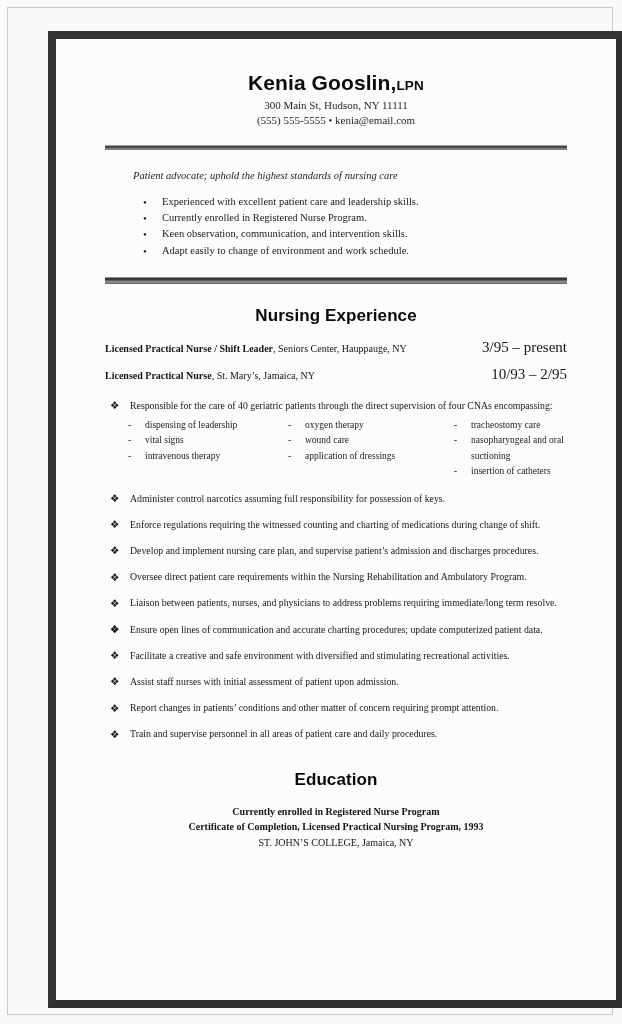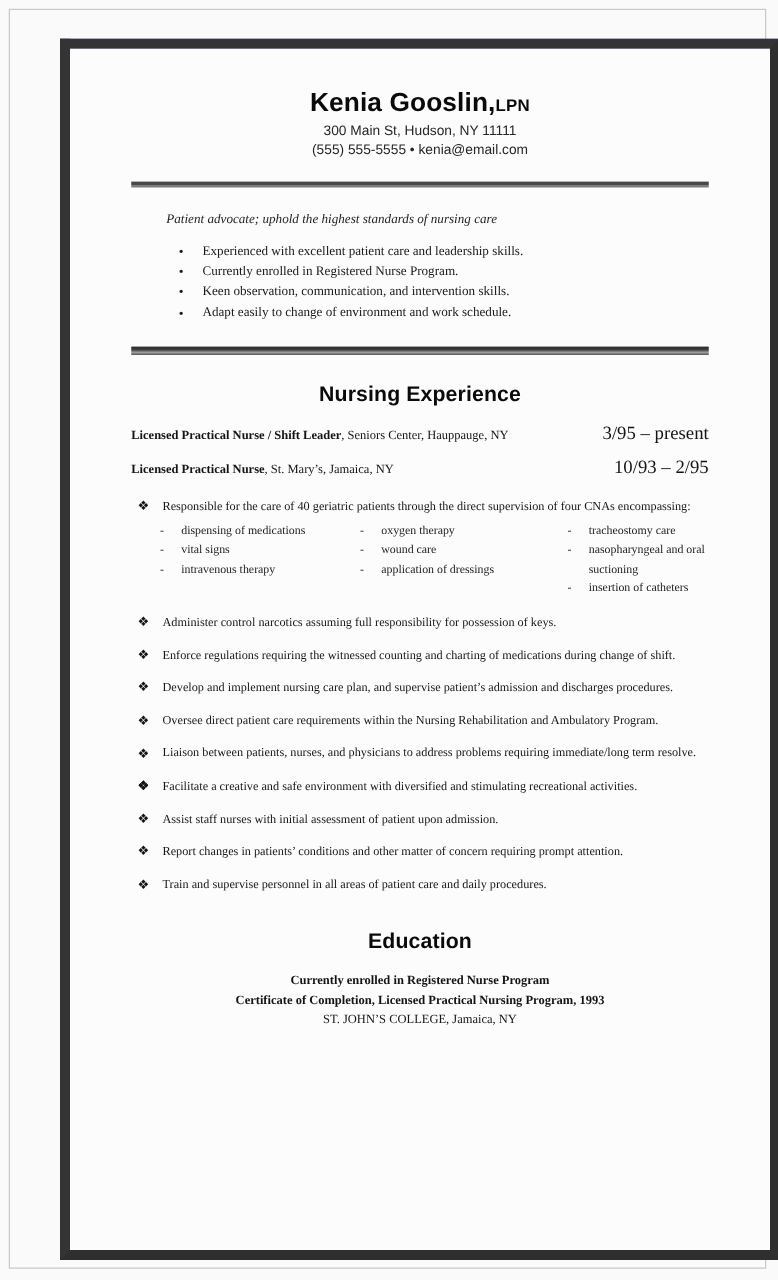--- a/index.html
+++ b/index.html
@@ -68,21 +68,21 @@
     color: #0a0a0a;
     letter-spacing: 0.1px;
     line-height: 1.1;
   }
   .name-cred {
     font-size: 13.5px;
     font-weight: bold;
     letter-spacing: 0.2px;
   }
   .contact-line {
-    font-family: Liberation Sans, sans-serif;
+    font-family: Liberation Serif, serif;
     font-size: 11px;
     color: #262626;
     line-height: 1.35;
     margin-top: 4px;
     text-align: center;
   }
 
   
   .divider-wrap {
     padding: 0 49px;
@@ -288,21 +288,21 @@
 
         <ul class="dia-list">
           <li class="lead-item">
             <span class="dia">❖</span>
             <span>Responsible for the care of 40 geriatric patients through the direct supervision of four CNAs encompassing:</span>
           </li>
         </ul>
 
         <div class="sub-cols">
           <div>
-            <div class="sub-cell"><span class="dash">-</span><span>dispensing of medications</span></div>
+            <div class="sub-cell"><span class="dash">-</span><span>dispensing of leadership</span></div>
             <div class="sub-cell"><span class="dash">-</span><span>vital signs</span></div>
             <div class="sub-cell"><span class="dash">-</span><span>intravenous therapy</span></div>
           </div>
           <div>
             <div class="sub-cell"><span class="dash">-</span><span>oxygen therapy</span></div>
             <div class="sub-cell"><span class="dash">-</span><span>wound care</span></div>
             <div class="sub-cell"><span class="dash">-</span><span>application of dressings</span></div>
           </div>
           <div>
             <div class="sub-cell"><span class="dash">-</span><span>tracheostomy care</span></div>
@@ -311,21 +311,21 @@
           </div>
         </div>
 
         <ul class="dia-list" style="margin-top:8px">
           <li><span class="dia">❖</span><span>Administer control narcotics assuming full responsibility for possession of keys.</span></li>
           <li><span class="dia">❖</span><span>Enforce regulations requiring the witnessed counting and charting of medications during change of shift.</span></li>
           <li><span class="dia">❖</span><span>Develop and implement nursing care plan, and supervise patient’s admission and discharges procedures.</span></li>
           <li><span class="dia">❖</span><span>Oversee direct patient care requirements within the Nursing Rehabilitation and Ambulatory Program.</span></li>
           <li><span class="dia">❖</span><span>Liaison between patients, nurses, and physicians to address problems requiring immediate/long term resolve.</span></li>
           <li><span class="dia">❖</span></li>
-          <li><span class="dia">❖</span></li>
+          <li><span class="dia">❖</span><span>Ensure open lines of communication and accurate charting procedures; update computerized patient data.</span></li>
           <li><span class="dia">❖</span><span>Facilitate a creative and safe environment with diversified and stimulating recreational activities.</span></li>
           <li><span class="dia">❖</span><span>Assist staff nurses with initial assessment of patient upon admission.</span></li>
           <li><span class="dia">❖</span><span>Report changes in patients’ conditions and other matter of concern requiring prompt attention.</span></li>
           <li><span class="dia">❖</span><span>Train and supervise personnel in all areas of patient care and daily procedures.</span></li>
         </ul>
       </div>
 
       <div class="education">
         <div class="edu-title-wrap">
           <div class="sec-title">Education</div>

